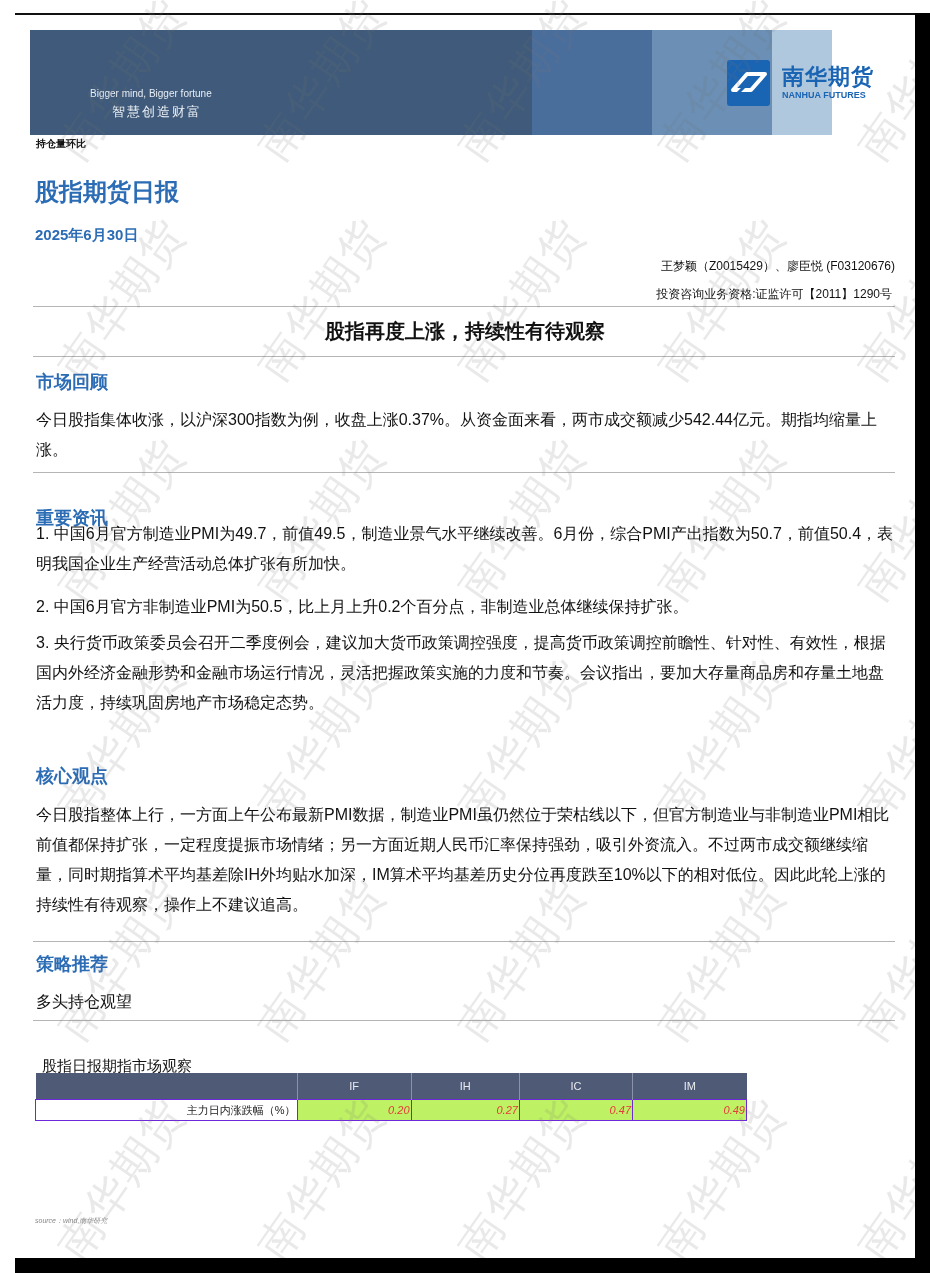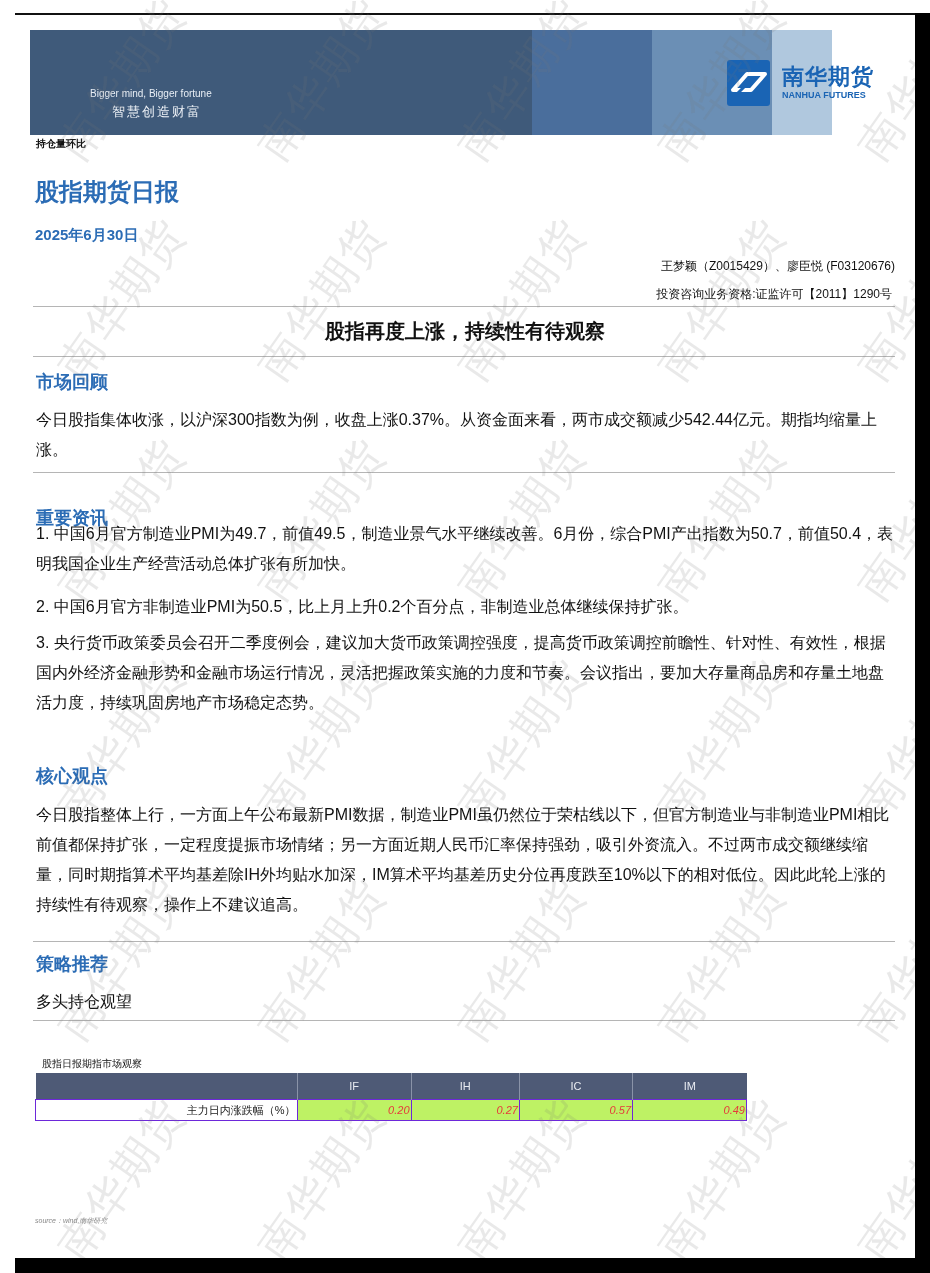--- a/index.html
+++ b/index.html
@@ -39,21 +39,21 @@
   .doc-date { position: absolute; left: 35px; top: 226px; font-size: 15px; font-weight: bold; color: #2b6cb5; }
   .authors { position: absolute; right: 35px; top: 258px; font-size: 12px; text-align: center; }
   .license { position: absolute; right: 38px; top: 286px; font-size: 12px; text-align: right; }
 
   .rule { position: absolute; left: 33px; width: 862px; height: 1px; background: #b5b5b5; }
   .headline { position: absolute; left: 0; width: 930px; top: 318px; text-align: center; font-size: 20px; font-weight: bold; }
 
   .section-title { position: absolute; left: 36px; font-size: 18px; font-weight: bold; color: #2b6cb5; }
   .para { position: absolute; left: 36px; width: 862px; font-size: 16px; line-height: 30px; color: #111; }
 
-  .table-caption { position: absolute; left: 42px; top: 1057px; font-size: 10px; }
+  .table-caption { position: absolute; left: 42px; top: 1057px; font-size: 15px; }
   table.market { position: absolute; left: 35px; top: 1073px; width: 712px; border-collapse: collapse; font-size: 11px; }
   table.market th { background: #4e5a76; color: #e9ecf2; font-weight: normal; height: 24px; border-left: 1px solid #8a93a8; text-align: center; }
   table.market th:first-child { border-left: none; }
   table.market td { height: 18px; text-align: right; border: 1px solid #6d28d9; color: #222; }
   table.market tr.alt td { background: #eeeff3; }
   table.market td.hl { background: #bef264; color: #e53b3b; font-style: italic; }
   .source { position: absolute; left: 35px; top: 1216px; font-size: 7px; color: #888; font-style: italic; }
 </style>
 </head>
 <body>
@@ -127,21 +127,21 @@
       <th>IH</th>
       <th>IC</th>
       <th>IM</th>
     </tr>
   </thead>
   <tbody>
     <tr>
       <td>主力日内涨跌幅（%）</td>
       <td class="hl">0.20</td>
       <td class="hl">0.27</td>
-      <td class="hl">0.57</td>
+      <td class="hl">0.47</td>
       <td class="hl">0.49</td>
     </tr>
   </tbody>
 </table>
 <div class="source">source：wind,南华研究</div>
 
 <div class="watermarks" id="wm-layer">
     <div class="wm" style="left: 30px; top: 50px;">南华期货</div>
     <div class="wm" style="left: 230px; top: 50px;">南华期货</div>
     <div class="wm" style="left: 430px; top: 50px;">南华期货</div>

